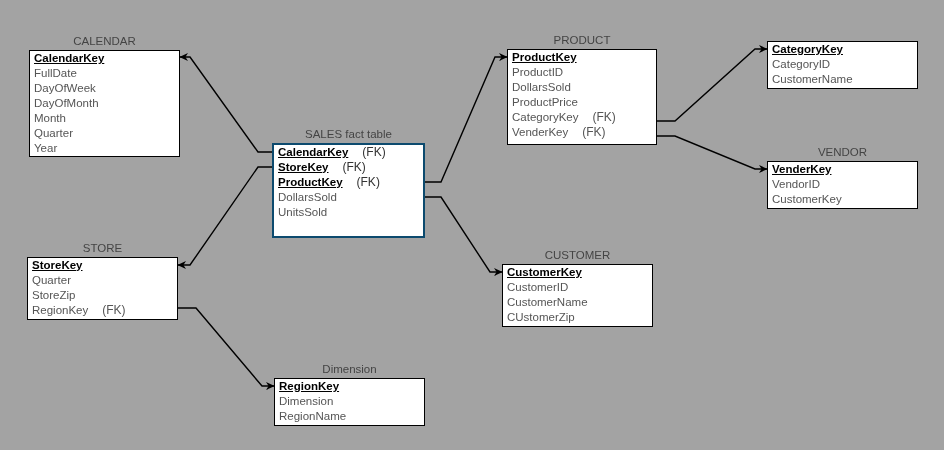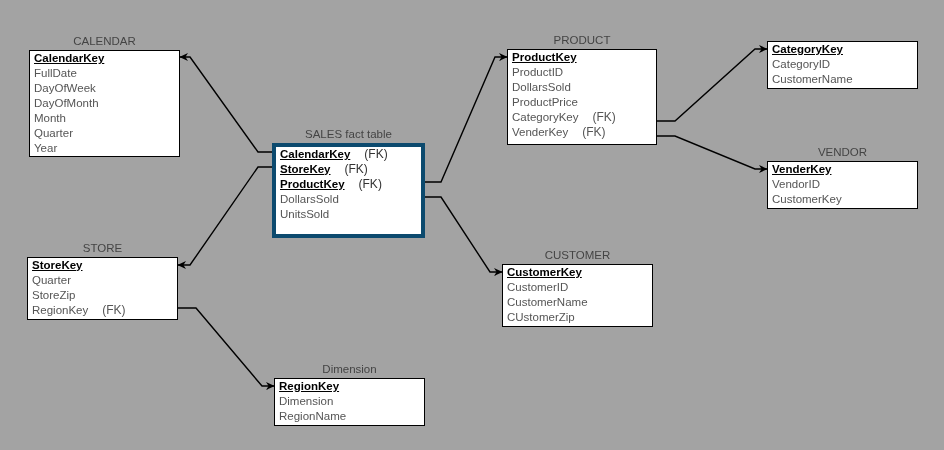--- a/index.html
+++ b/index.html
@@ -39,21 +39,21 @@
     white-space: nowrap;
   }
   .entity-box {
     position: absolute;
     left: 0;
     box-sizing: border-box;
     border: 1px solid #000000;
     background: #ffffff;
   }
   .entity-box.fact {
-    border: 4px solid #0c4a6e;
+    border: 2px solid #0c4a6e;
   }
   .attr {
     position: relative;
     height: 15px;
     line-height: 15px;
     font-size: 11.5px;
     color: #555555;
     white-space: nowrap;
     padding-left: 4px;
     box-sizing: border-box;

